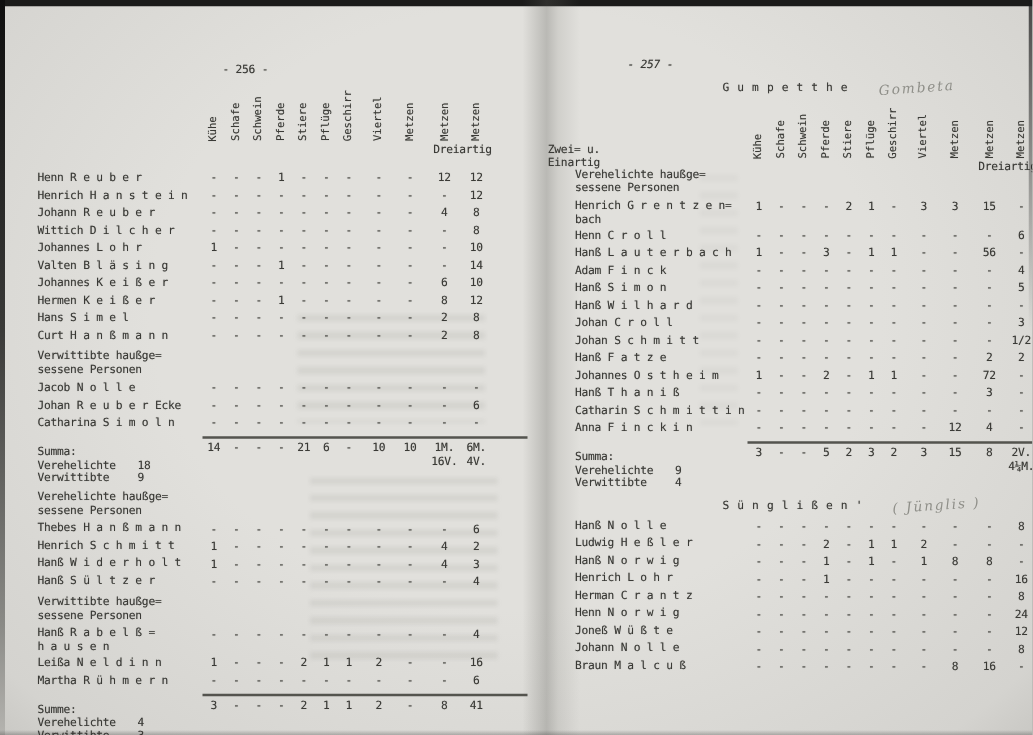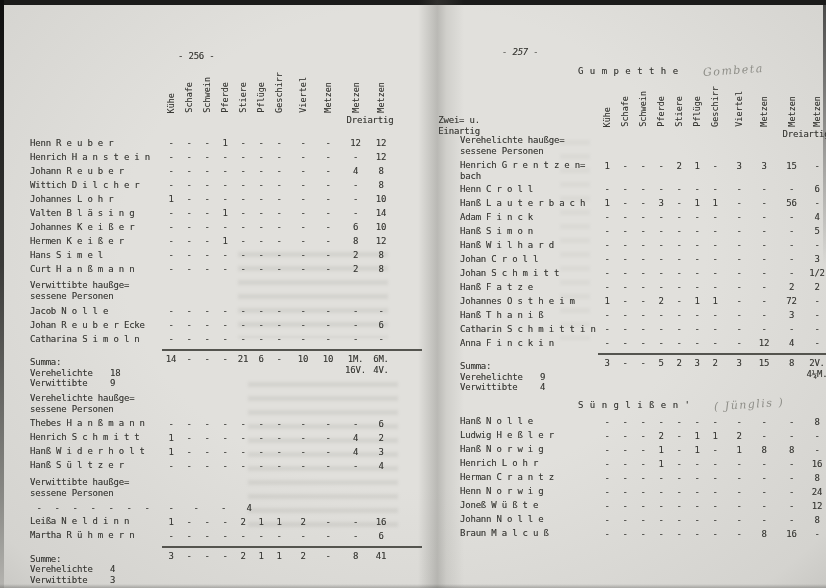--- a/index.html
+++ b/index.html
@@ -354,20 +354,22 @@
         <div class="cval c5">-</div>
         <div class="cval c6">-</div>
         <div class="cval c7">-</div>
         <div class="cval c8">-</div>
         <div class="cval c9">-</div>
         <div class="cval c10">4</div>
       </div>
       <div class="intro">Verwittibte haußge=
 sessene Personen</div>
       <div class="trow">
+        <div class="cname">Hanß R a b e l ß =
+h a u s e n</div>
         <div class="cval c0">-</div>
         <div class="cval c1">-</div>
         <div class="cval c2">-</div>
         <div class="cval c3">-</div>
         <div class="cval c4">-</div>
         <div class="cval c5">-</div>
         <div class="cval c6">-</div>
         <div class="cval c7">-</div>
         <div class="cval c8">-</div>
         <div class="cval c9">-</div>

